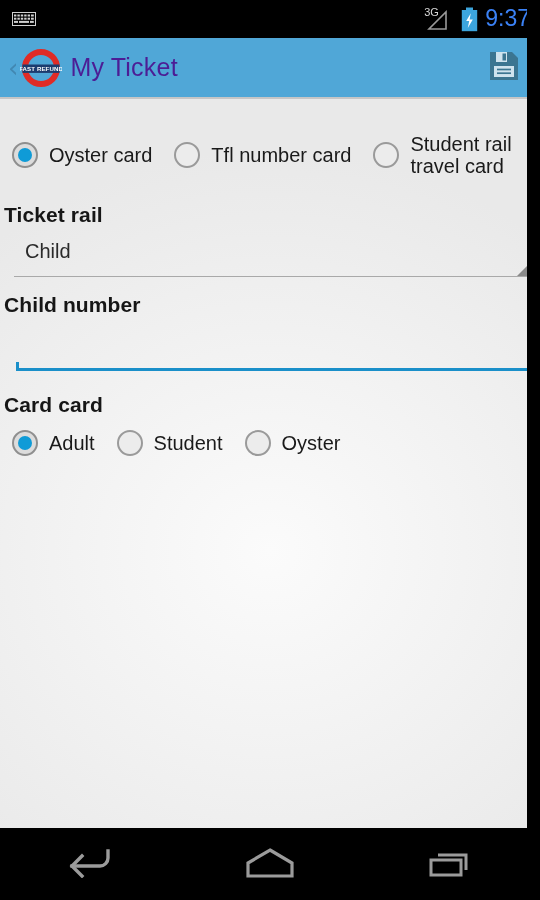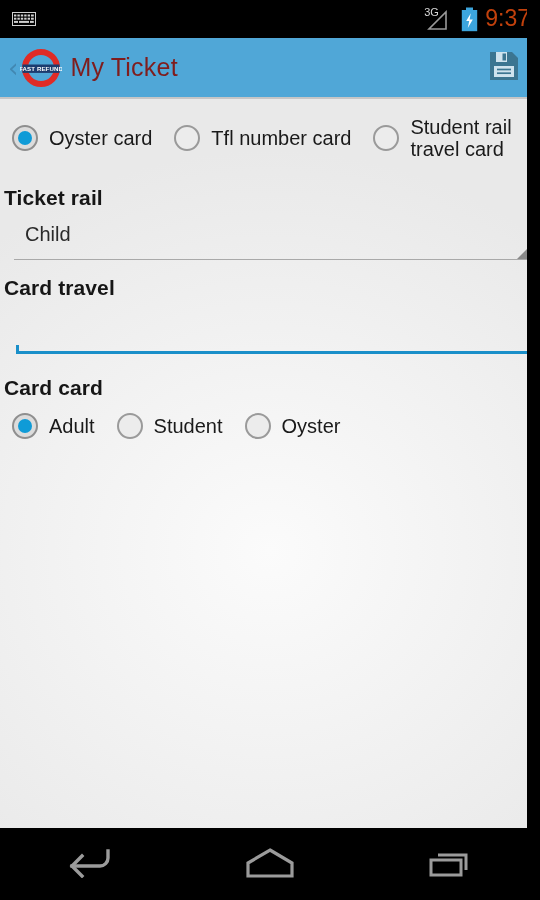--- a/index.html
+++ b/index.html
@@ -47,21 +47,21 @@
   .signal-3g {
     position: absolute;
     top: 0px; left: 0px;
     font-size: 11px;
     color: #d8d8d8;
     font-family: "Liberation Sans", sans-serif;
     letter-spacing: -0.2px;
   }
   .battery-icon { display: block; }
   .clock {
-    color: #c2410c;
+    color: #3b82f6;
     font-size: 23px;
     font-weight: normal;
     letter-spacing: 0px;
     line-height: 1;
     padding-bottom: 2px;
   }
 
   
   .actionbar {
     position: absolute;
@@ -83,21 +83,21 @@
     opacity: 0.75;
     font-family: "DejaVu Sans", sans-serif;
   }
   .app-logo {
     position: relative;
     width: 42px; height: 42px;
     flex: 0 0 auto;
     margin-right: 8px;
   }
   .app-title {
-    color: #7f1d1d;
+    color: #4c1d95;
     font-size: 25px;
     font-weight: normal;
     letter-spacing: 0.2px;
     white-space: nowrap;
   }
   .ab-spacer { flex: 1 1 auto; }
   .save-btn {
     width: 44px; height: 44px;
     display: flex; align-items: center; justify-content: center;
   }
@@ -113,21 +113,21 @@
     padding: 0;
     overflow: hidden;
   }
 
   .radio-row {
     display: flex;
     align-items: center;
     padding: 0 0 0 12px;
     min-height: 52px;
   }
-  .radio-row.first { margin-top: 13px; }
+  .radio-row.first { margin-top: 30px; }
 
   .radio-item {
     display: flex;
     align-items: center;
     flex: 0 0 auto;
   }
   .radio-item .lbl {
     font-size: 20px;
     color: #1a1a1a;
     margin-left: 11px;
@@ -347,21 +347,21 @@
 
     <div class="section-label">Ticket rail</div>
 
     <div class="spinner">
       <span class="value">Child</span>
       <span class="caret"></span>
     </div>
 
     <div class="gap-b"></div>
 
-    <div class="section-label">Card travel</div>
+    <div class="section-label">Child number</div>
 
     <div class="edittext">
       <input type="text" placeholder="" style="">
       <span class="tick-l"></span>
       <span class="underline"></span>
       <span class="tick-r"></span>
     </div>
 
     <div class="gap-c"></div>
 

